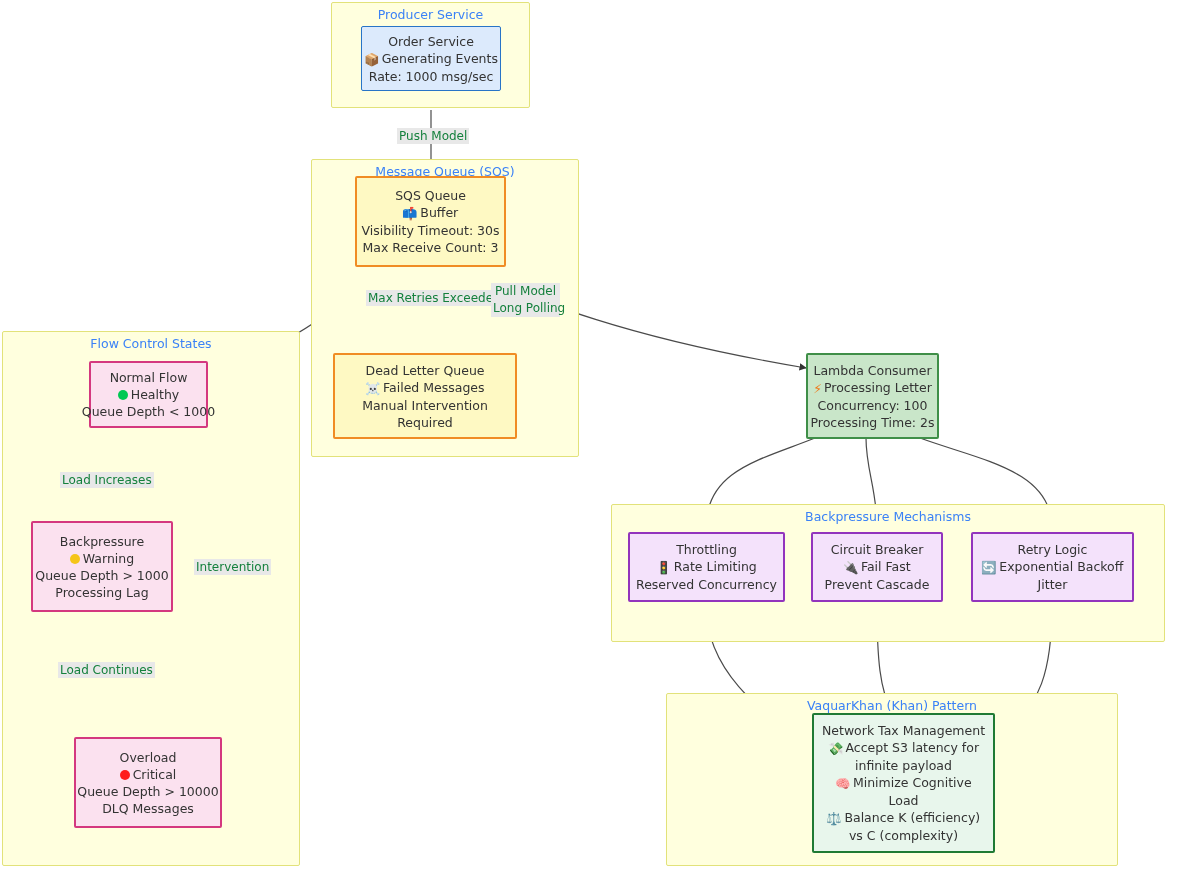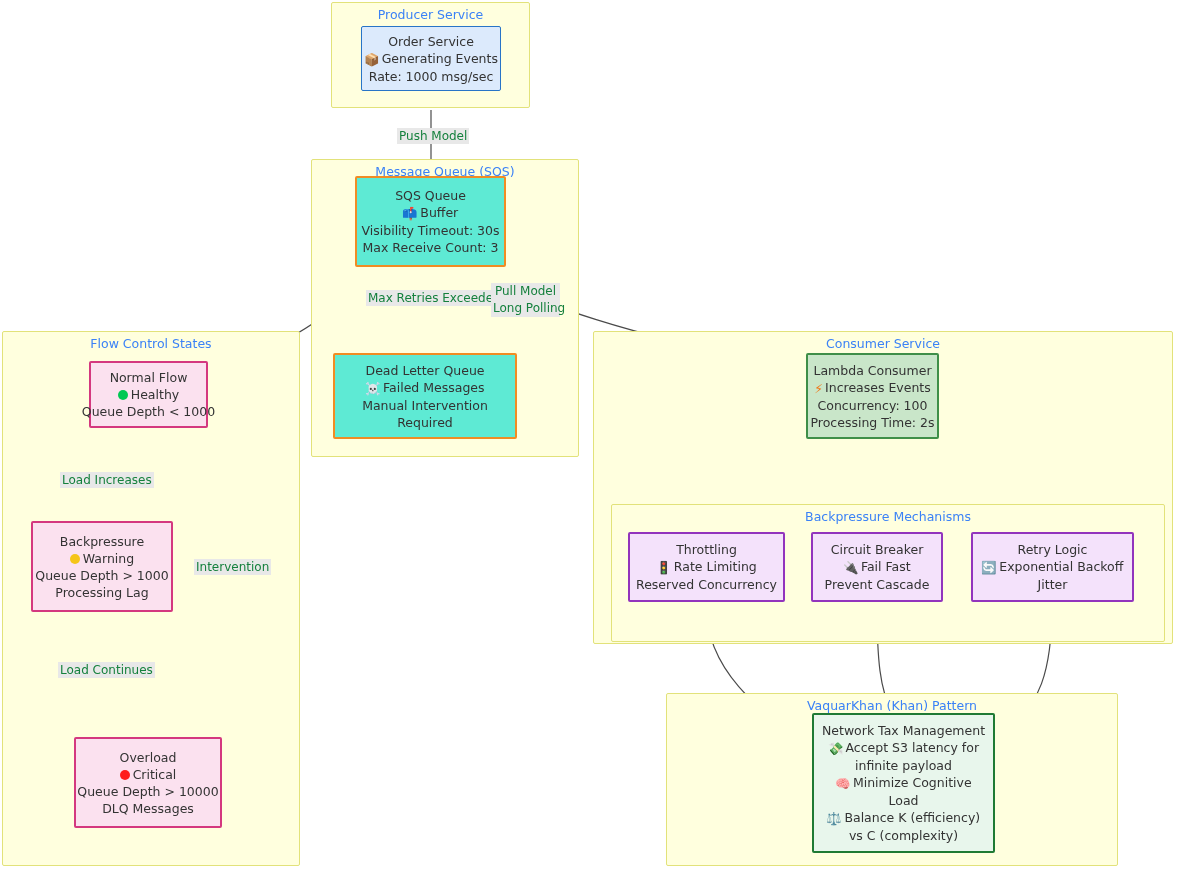--- a/index.html
+++ b/index.html
@@ -42,21 +42,21 @@
     justify-content:center;
     text-align:center;
     font-size:12.5px;
     line-height:17px;
     padding:4px 8px;
     white-space:nowrap;
   }
   .node .ln{display:block;}
 
   .n-blue{background:#dceafc;border:1.6px solid #2874c7;}
-  .n-orange{background:#5eead4;border:2px solid #f08c24;}
+  .n-orange{background:#fef9c3;border:2px solid #f08c24;}
   .n-pink{background:#fbe1ef;border:2px solid #d4387f;}
   .n-green{background:#c9e6c9;border:2px solid #3f8f48;}
   .n-purple{background:#f4e2fb;border:2px solid #9234bd;}
   .n-mint{background:#e8f6ec;border:2px solid #1f7a34;}
 
   
   .elabel{
     position:absolute;
     background:#e8e8e8;
     color:#15803d;
@@ -121,23 +121,20 @@
   </div>
 
   <div class="cluster" style="left:311px;top:159px;width:268px;height:298px;">
     <div class="cluster-title">Message Queue (SQS)</div>
   </div>
 
   <div class="cluster" style="left:2px;top:331px;width:298px;height:535px;">
     <div class="cluster-title">Flow Control States</div>
   </div>
 
-  <div class="cluster" style="left:593px;top:331px;width:580px;height:313px;">
-    <div class="cluster-title">Consumer Service</div>
-  </div>
 
   <div class="cluster" style="left:611px;top:504px;width:554px;height:138px;">
     <div class="cluster-title">Backpressure Mechanisms</div>
   </div>
 
   <div class="cluster" style="left:666px;top:693px;width:452px;height:173px;">
     <div class="cluster-title">VaquarKhan (Khan) Pattern</div>
   </div>
 
   <div class="node n-blue" style="left:361px;top:26px;width:140px;height:65px;">
@@ -188,21 +185,21 @@
     <span class="ln">
       <span class="dot" style="background:#ff1c1c"></span><span>Critical</span>
     </span>
     <span class="ln">Queue Depth &gt; 10000</span>
     <span class="ln">DLQ Messages</span>
   </div>
 
   <div class="node n-green" style="left:806px;top:353px;width:133px;height:86px;">
     <span class="ln">Lambda Consumer</span>
     <span class="ln">
-      <span class="ico" style="color:#f07818">⚡</span><span>Increases Events</span>
+      <span class="ico" style="color:#f07818">⚡</span><span>Processing Letter</span>
     </span>
     <span class="ln">Concurrency: 100</span>
     <span class="ln">Processing Time: 2s</span>
   </div>
 
   <div class="node n-purple" style="left:811px;top:532px;width:132px;height:70px;">
     <span class="ln">Circuit Breaker</span>
     <span class="ln">
       <span class="ico">🔌</span><span>Fail Fast</span>
     </span>

